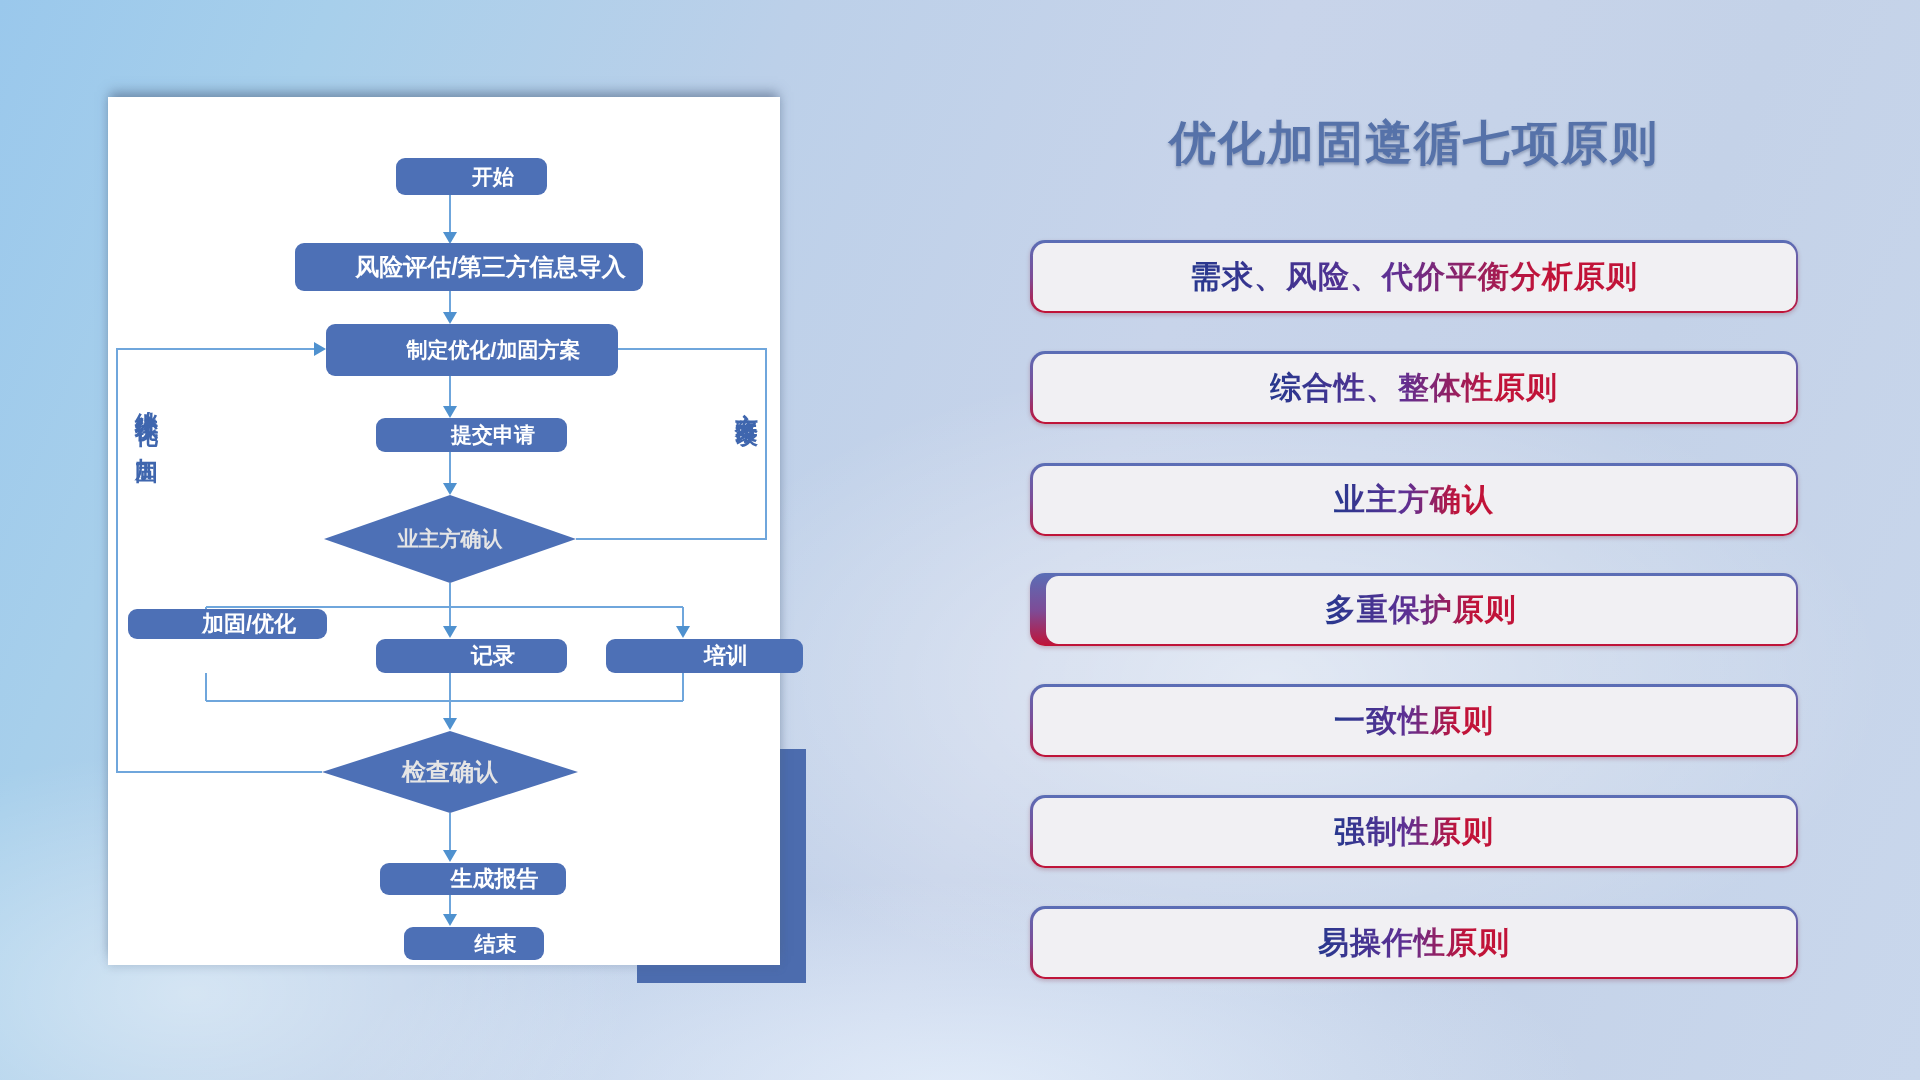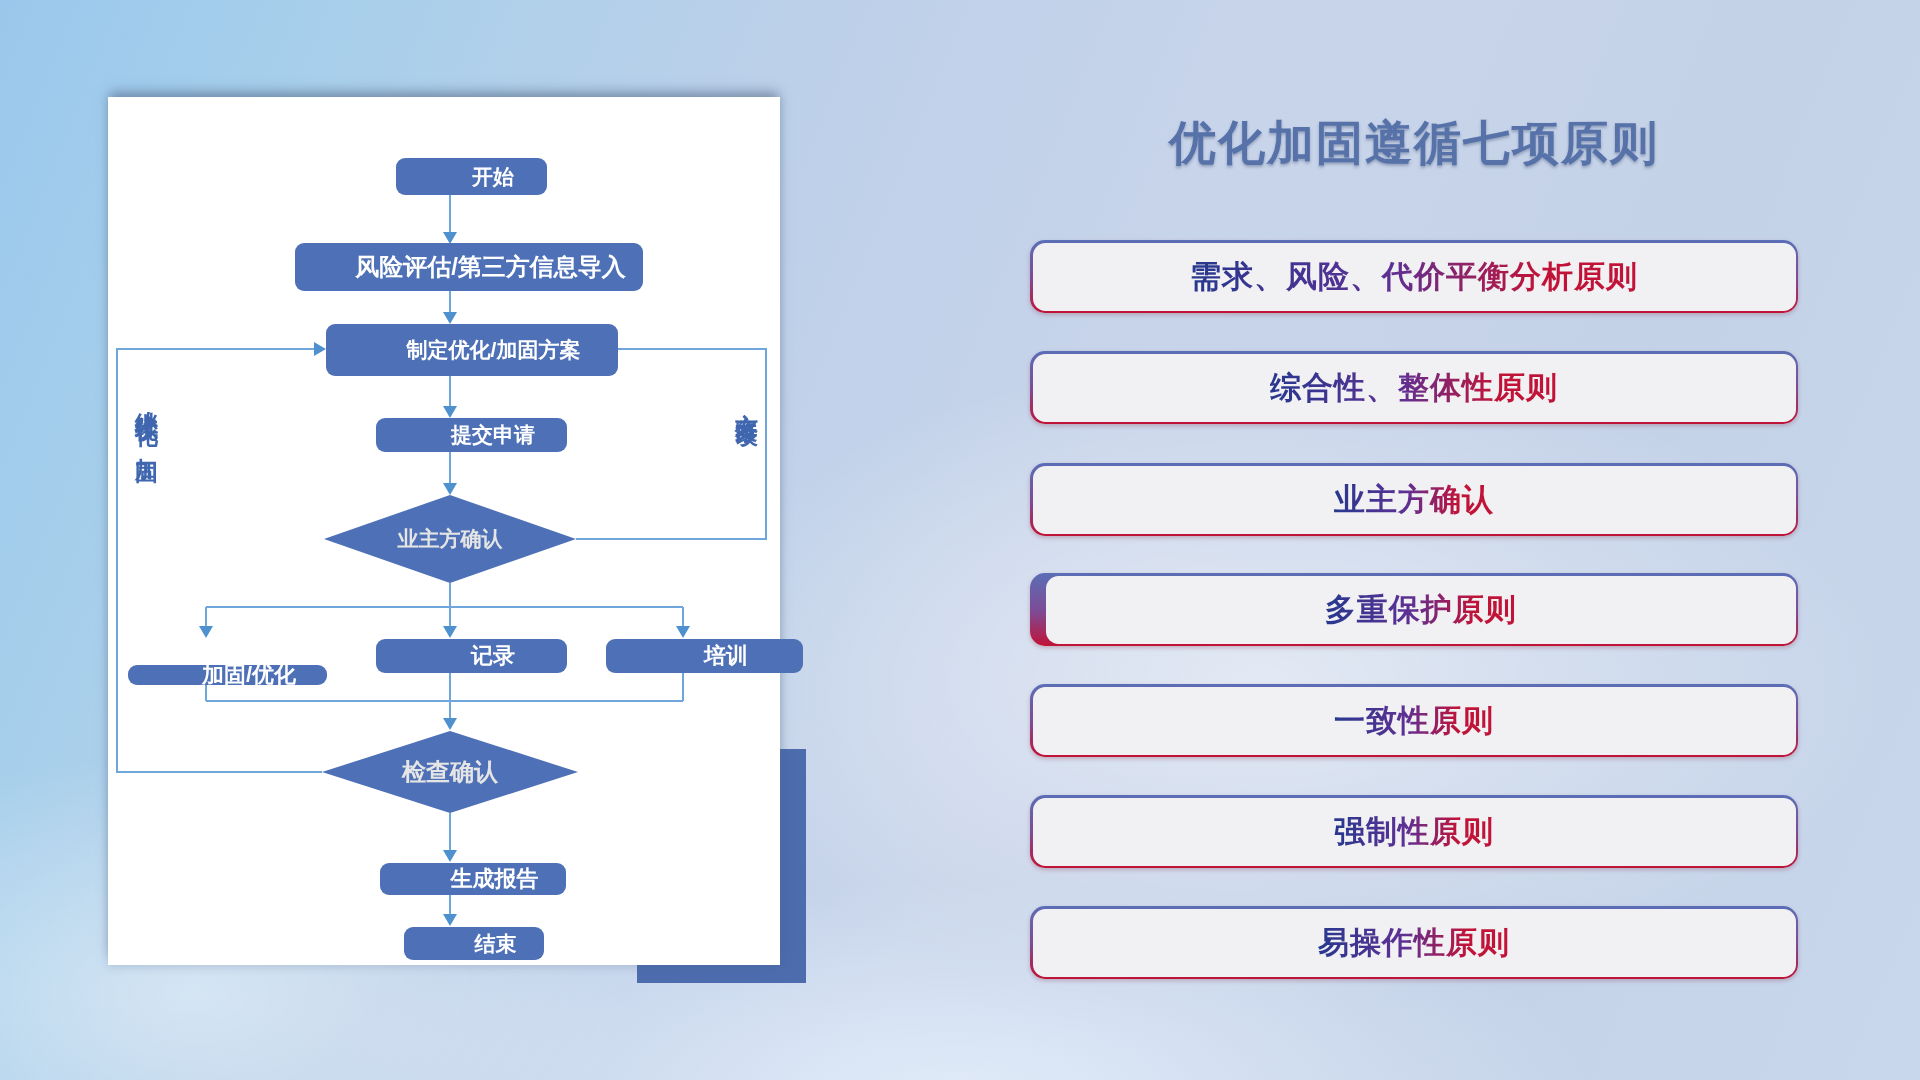--- a/index.html
+++ b/index.html
@@ -120,21 +120,21 @@
     <div class="fnode" style="left:288px; top:61px; width:108px; height:37px; font-size:21px;">开始</div>
 
     <div class="fnode" style="left:187px; top:146px; width:305px; height:48px; font-size:24px;">风险评估/第三方信息导入</div>
 
     <div class="fnode" style="left:218px; top:227px; width:249px; height:52px; font-size:21px;">制定优化/加固方案</div>
 
     <div class="fnode" style="left:268px; top:321px; width:148px; height:34px; font-size:21px;">提交申请</div>
 
     <div class="fdiamond" style="left:216px; top:398px; width:252px; height:88px; font-size:21px;">业主方确认</div>
 
-    <div class="fnode" style="left:20px; top:568px; width:156px; height:20px; font-size:22px;">加固/优化</div>
+    <div class="fnode" style="left:20px; top:512px; width:156px; height:30px; font-size:22px;">加固/优化</div>
 
     <div class="fnode" style="left:268px; top:542px; width:148px; height:34px; font-size:22px;">记录</div>
 
     <div class="fnode" style="left:498px; top:542px; width:154px; height:34px; font-size:22px;">培训</div>
 
     <div class="fdiamond" style="left:214px; top:634px; width:256px; height:82px; font-size:24px;">检查确认</div>
 
     <div class="fnode" style="left:272px; top:766px; width:143px; height:32px; font-size:22px;">生成报告</div>
 
     <div class="fnode" style="left:296px; top:830px; width:97px; height:33px; font-size:21px;">结束</div>

